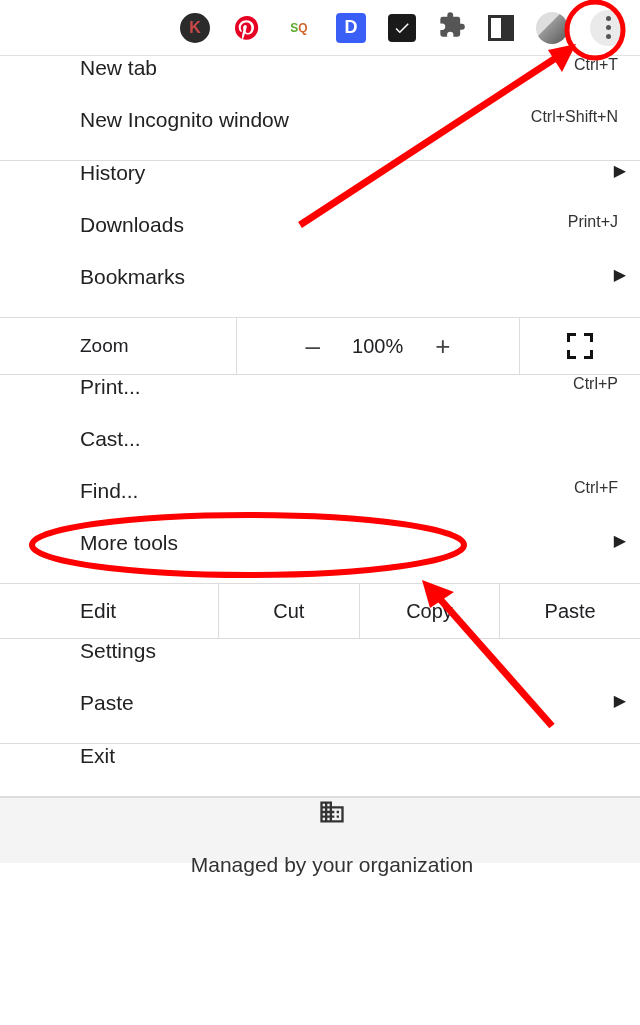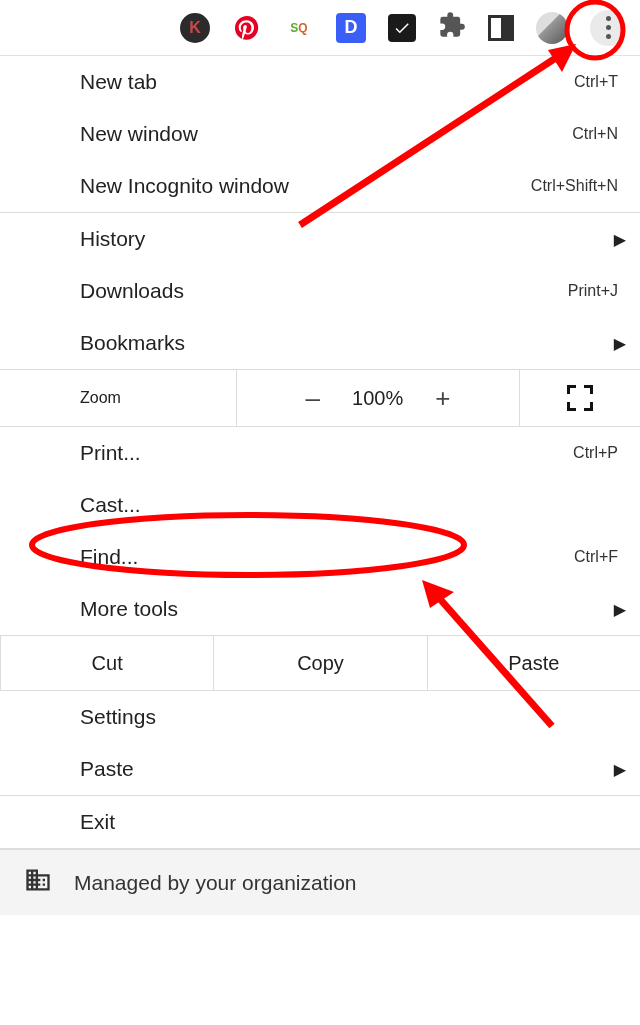--- a/index.html
+++ b/index.html
@@ -41,37 +41,37 @@
   .puzzle-icon svg{width:28px;height:28px;fill:#555;}
   .tablet-icon{width:26px;height:26px;border:3px solid #303030;position:relative;}
   .tablet-icon::after{content:"";position:absolute;top:0;bottom:0;right:0;width:50%;background:#303030;}
   .avatar{width:32px;height:32px;border-radius:50%;background:linear-gradient(135deg,#dedede 40%,#999 41%,#555 100%);}
   .dots-btn{width:36px;height:36px;border-radius:50%;background:#eaeaea;display:flex;flex-direction:column;align-items:center;justify-content:center;gap:4px;}
   .dots-btn span{width:5px;height:5px;border-radius:50%;background:#555;}
 
   
   .menu { position:relative; }
   .row {
-    display:flex; align-items:center;
+    display:flex; 
     padding: 0 22px 0 80px;
     height:52px;
     font-size:21px;
     color:#222;
     position:relative;
   }
   .row .shortcut{ margin-left:auto; color:#333; font-size:16px;}
   .row .chev { position:absolute; right:14px; font-size:16px; color:#222;}
   .sep { height:1px; background:#dcdcdc; }
 
   
   .zoom-row{
     display:flex; align-items:center; height:58px;
     border-top:1px solid #dcdcdc; border-bottom:1px solid #dcdcdc;
   }
-  .zoom-row .lbl{ flex:0 0 236px; padding-left:80px; font-size:16px;}
+  .zoom-row .lbl{ flex:0 0 236px; padding-left:80px; font-size:19px;}
   .zoom-row .ctrls{
     flex:1; display:flex; align-items:center; justify-content:center;
     border-left:1px solid #dcdcdc; border-right:1px solid #dcdcdc;
     height:100%; gap:32px; font-size:20px;
   }
   .zoom-row .minus,.zoom-row .plus{font-size:26px;color:#444;cursor:pointer;}
   .zoom-row .fs{width:120px;display:flex;align-items:center;justify-content:center;}
   .fs-icon{width:26px;height:26px;position:relative;}
   .fs-icon span{position:absolute;width:9px;height:9px;border:3px solid #111;}
   .fs-icon .tl{top:0;left:0;border-right:none;border-bottom:none;}
@@ -82,21 +82,21 @@
   
   .edit-row{display:flex;align-items:center;height:56px;border-top:1px solid #dcdcdc;border-bottom:1px solid #dcdcdc;}
   .edit-row .lbl{flex:0 0 218px;padding-left:80px;font-size:21px;}
   .edit-row .cell{flex:1;border-left:1px solid #dcdcdc;height:100%;display:flex;align-items:center;justify-content:center;font-size:20px;}
 
   
   .managed{
     display:flex;align-items:center;gap:22px;
     height:66px;padding-left:24px;
     background:#f4f4f4;border-top:1px solid #dcdcdc;
-    font-size:21px;color:#333;
+    font-size:21px;color:#333;flex-direction:column;
   }
   .org-icon svg{width:28px;height:28px;fill:#333;}
 
   
   .anno{position:absolute;left:0;top:0;width:640px;height:1025px;pointer-events:none;}
 </style>
 </head>
 <body>
 
 <div class="wrap">
@@ -129,24 +129,20 @@
         <span></span>
         <span></span>
     </div>
   </div>
 
   <div class="menu">
 
     <div class="row">
       <span>New tab</span>
       <span class="shortcut">Ctrl+T</span>
-    </div>
-    <div class="row">
-      <span>New window</span>
-      <span class="shortcut">Ctrl+N</span>
     </div>
     <div class="row">
       <span>New Incognito window</span>
       <span class="shortcut">Ctrl+Shift+N</span>
     </div>
 
     <div class="sep"></div>
 
     <div class="row">
       <span>History</span>
@@ -188,20 +184,21 @@
     <div class="row">
       <span>Find...</span>
       <span class="shortcut">Ctrl+F</span>
     </div>
     <div class="row">
       <span>More tools</span>
       <span class="chev">▶</span>
     </div>
 
     <div class="edit-row">
+      <div class="lbl">Edit</div>
       <div class="cell">Cut</div>
       <div class="cell">Copy</div>
       <div class="cell">Paste</div>
     </div>
 
     <div class="row">
       <span>Settings</span>
     </div>
     <div class="row">
       <span>Paste</span>

